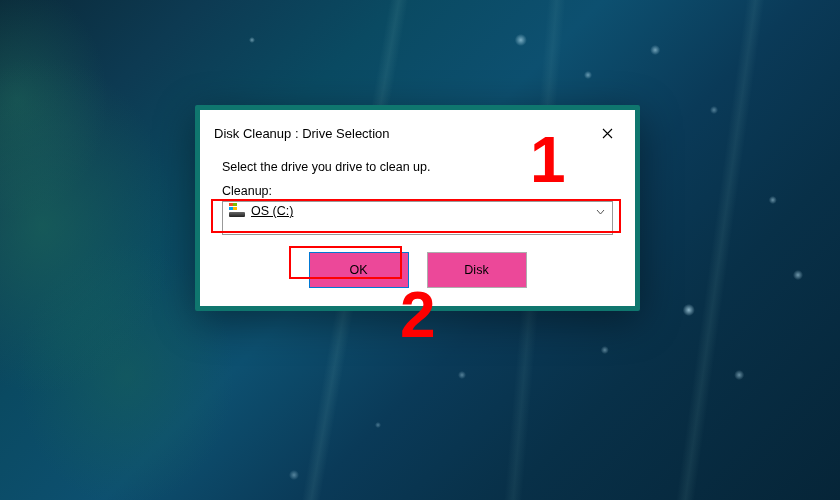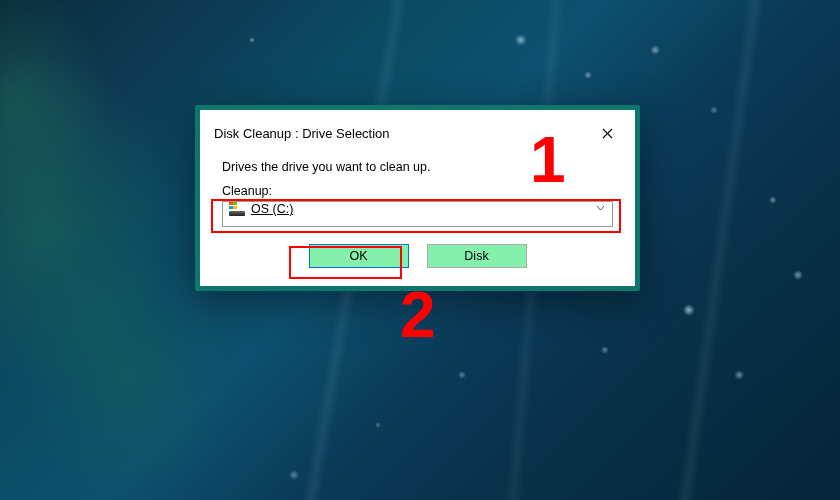--- a/index.html
+++ b/index.html
@@ -42,55 +42,55 @@
     }
     .titlebar { display:flex; align-items:center; justify-content:space-between; padding:10px 12px 5px 14px; }
     .title { font-size:13px; }
     .close-btn { width:32px; height:26px; display:flex; align-items:center; justify-content:center; cursor:pointer; border-radius:4px; }
     .close-btn svg { width:11px; height:11px; }
     .content { padding:9px 22px 18px 22px; }
     .instruction { margin-bottom:10px; }
     .label { margin-bottom:3px; }
     .drive-select {
       width:100%; height:26px; border:1px solid #999;
-      display:flex; align-items:flex-start; padding:0 6px; background:#fff;
+      display:flex; align-items:flex-end; padding:16px 6px; background:#fff;
       position:relative; gap:6px; cursor:pointer;text-decoration:underline;
     }
     .drive-icon { width:16px; height:15px; flex-shrink:0; position:relative; }
     .drive-icon .win { position:absolute; left:0; top:0; width:8px; height:7px; display:grid; grid-template-columns:1fr 1fr; grid-template-rows:1fr 1fr; gap:0.5px; }
     .drive-icon .win span:nth-child(1){background:#f25022;}
     .drive-icon .win span:nth-child(2){background:#7fba00;}
     .drive-icon .win span:nth-child(3){background:#00a4ef;}
     .drive-icon .win span:nth-child(4){background:#ffb900;}
     .drive-icon .bar { position:absolute; left:0; bottom:1px; width:16px; height:5px; background:linear-gradient(#666,#222); border-radius:1px; }
     .drive-text { flex:1; font-size:12.5px; }
     .chevron { width:12px; height:12px; display:flex; align-items:center; justify-content:center; }
     .chevron svg { width:9px; height:6px; }
     .button-row { display:flex; justify-content:center; gap:18px; margin-top:17px; }
-    .btn { width:100px; height:24px; border:1px solid #adadad; background:#86efac; font-size:12.5px; display:flex; align-items:center; justify-content:center; cursor:pointer; }
+    .btn { width:100px; height:36px; border:1px solid #adadad; background:#ec4899; font-size:12.5px; display:flex; align-items:center; justify-content:center; cursor:pointer; }
     .btn.default { border:1.5px solid #0078d4; }
     .annotation-box { position:absolute; border:2px solid #ff0000; pointer-events:none; }
     .annotation-num { position:absolute; font-family:Arial,sans-serif; font-weight:900; color:#ff0000; pointer-events:none; line-height:1; }
   </style>
 </head>
 <body>
 
 <div class="wallpaper"></div>
 
 <div class="dialog">
   <div class="titlebar">
     <div class="title">Disk Cleanup : Drive Selection</div>
     <div class="close-btn">
       <svg viewBox="0 0 11 11">
         <path d="M1 1 L10 10 M10 1 L1 10" stroke="#000" stroke-width="1.1" fill="none"></path>
       </svg>
     </div>
   </div>
   <div class="content">
-    <div class="instruction">Drives the drive you want to clean up.</div>
+    <div class="instruction">Select the drive you drive to clean up.</div>
     <div class="label">Cleanup:</div>
     <div class="drive-select">
       <div class="drive-icon">
         <div class="win">
             <span></span>
             <span></span>
             <span></span>
             <span></span>
           </div>
         <div class="bar"></div>

